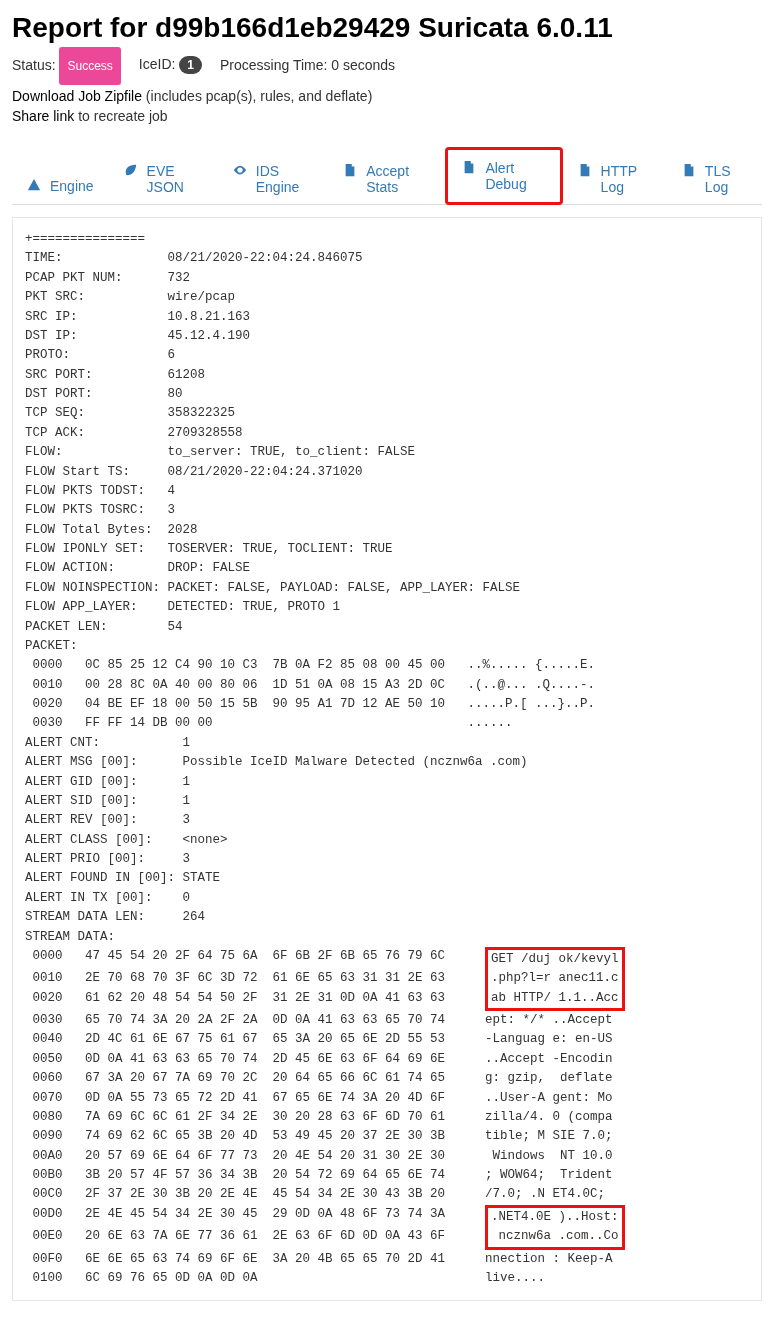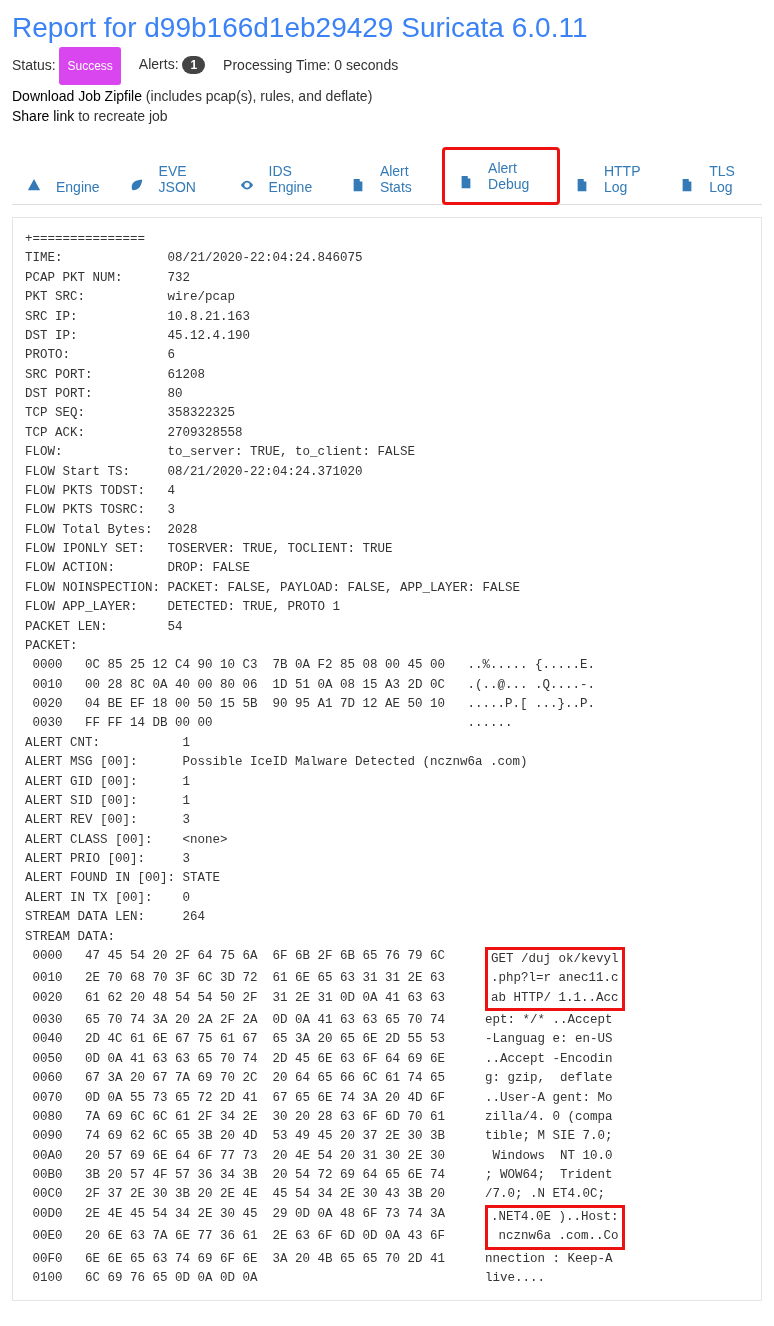--- a/index.html
+++ b/index.html
@@ -1,41 +1,41 @@
 <!DOCTYPE html>
 <html><head>
 <meta charset="utf-8">
 <style>
 *{box-sizing:border-box;margin:0;padding:0}
 body{font-family:-apple-system,BlinkMacSystemFont,"Segoe UI",Arial,sans-serif;font-size:14px;color:#333;background:#fff;padding:12px}
-h1{font-size:28px;font-weight:400;margin-bottom:12px;color:#3b82f6}
+h1{font-size:28px;font-weight:700;margin-bottom:12px;color:#000000}
 .status-row{display:flex;align-items:center;gap:18px;margin-bottom:14px;font-size:14px}
-.badge-success{background:#d946ef;color:#fff;border-radius:3px;padding:12px 8px;font-size:12px;font-weight:500}
+.badge-success{background:#ec4899;color:#fff;border-radius:3px;padding:12px 8px;font-size:12px;font-weight:500}
 .badge-count{background:#444;color:#fff;border-radius:10px;padding:0 8px;font-size:12px;font-weight:600;min-width:18px;display:inline-block;text-align:center;line-height:18px}
 .link{color:#000000;text-decoration:none;cursor:pointer}
 .link-line{margin-bottom:4px;font-size:14px}
 .tabs{display:flex;align-items:flex-end;border-bottom:1px solid #ddd;margin-top:22px;margin-bottom:0;font-size:14px}
-.tab{padding:10px 14px;color:#337ab7;cursor:pointer;display:flex;align-items:flex-end;gap:15px;border:1px solid transparent;border-bottom:none;position:relative;top:1px}
+.tab{padding:10px 14px;color:#337ab7;cursor:pointer;display:flex;align-items:flex-start;gap:9px;border:1px solid transparent;border-bottom:none;position:relative;top:1px}
 .tab-highlight{border:3px solid #e11;border-radius:4px}
 .codebox{border:1px solid #e5e5e5;background:#fff;padding:12px 12px;margin-top:12px;font-family:Consolas,Menlo,"Courier New",monospace;font-size:12.5px;line-height:1.55;color:#333;white-space:pre;overflow-x:auto}
 .hexline{display:flex}
 .hexl{width:460px;flex:0 0 460px}
 .hexr{position:relative}
 .hl{border:3px solid #e11;padding:0 3px;display:inline-block}
 .hl-wrap{display:inline-block;vertical-align:top}
 svg.ico{width:14px;height:14px;fill:currentColor}
 </style>
 </head>
 <body>
 
 <h1>Report for d99b166d1eb29429 Suricata 6.0.11</h1>
 
 <div class="status-row">
   <span><span>Status:</span> <span class="badge-success">Success</span></span>
-  <span><span>Alerts:</span> <span class="badge-count">1</span></span>
+  <span><span>IceID:</span> <span class="badge-count">1</span></span>
   <span>Processing Time: 0 seconds</span>
 </div>
 
 <div class="link-line">
   <a class="link">Download Job Zipfile</a><span> (includes pcap(s), rules, and deflate)</span>
 </div>
 <div class="link-line">
   <a class="link">Share link</a><span> to recreate job</span>
 </div>
 
@@ -55,21 +55,21 @@
   <div class="tab">
       <span><svg class="ico" viewBox="0 0 16 16">
           <path d="M8 3C4 3 1 8 1 8s3 5 7 5 7-5 7-5-3-5-7-5zm0 8a3 3 0 110-6 3 3 0 010 6z"></path>
         </svg></span>
       <span>IDS Engine</span>
     </div>
   <div class="tab">
       <span><svg class="ico" viewBox="0 0 16 16">
           <path d="M3 1h7l3 3v11H3V1zm7 0v3h3"></path>
         </svg></span>
-      <span>Alert Stats</span>
+      <span>Accept Stats</span>
     </div>
   <div class="tab tab-highlight">
       <span><svg class="ico" viewBox="0 0 16 16">
           <path d="M3 1h7l3 3v11H3V1zm7 0v3h3"></path>
         </svg></span>
       <span>Alert Debug</span>
     </div>
   <div class="tab">
       <span><svg class="ico" viewBox="0 0 16 16">
           <path d="M3 1h7l3 3v11H3V1zm7 0v3h3"></path>

